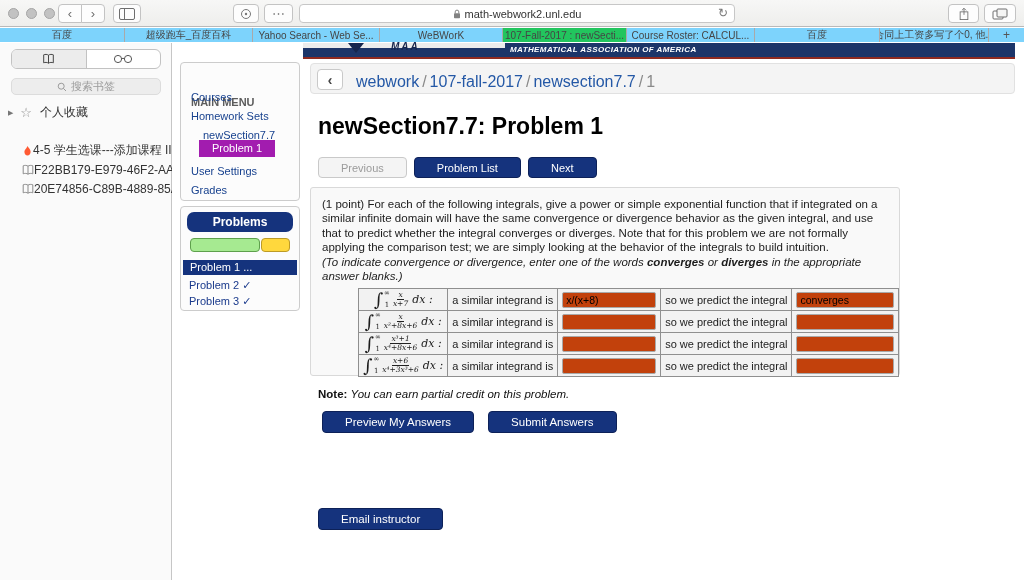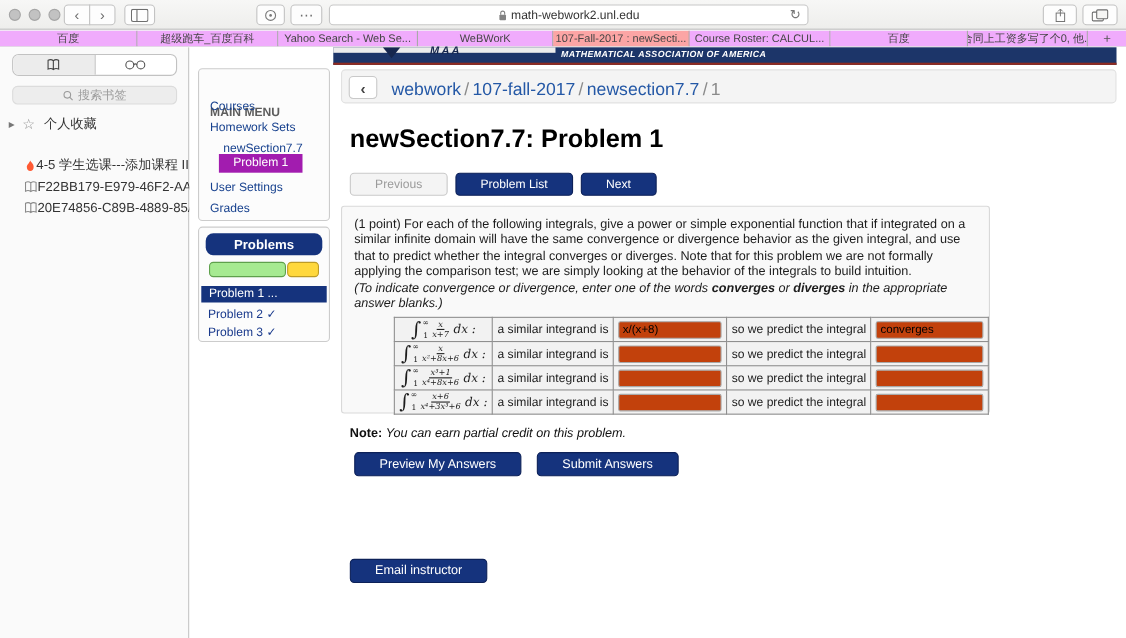--- a/index.html
+++ b/index.html
@@ -18,22 +18,22 @@
     background:#fff; border:1px solid #c7c7c7; border-radius:4px;
     display:flex; align-items:center; justify-content:center; gap:4px;
     font-size:11px; color:#333; }
   #reload-icon { position:absolute; right:6px; top:1px; font-size:12px; color:#777; }
 
   
   #tabbar { position:absolute; top:28px; left:0; width:1024px; height:14px;
     display:flex; background:#c7c7c7; border-bottom:1px solid #9d9d9d; }
   .tab { height:14px; border-right:1px solid #a9a9a9; font-size:10px; color:#454545;
     display:flex; align-items:center; justify-content:center; overflow:hidden;
-    white-space:nowrap; background:#f0abfc; padding:0 4px; }
-  .tab.active { background:#fca5a5; }
+    white-space:nowrap; background:#7dd3fc; padding:0 4px; }
+  .tab.active { background:#22c55e; }
   #newtab { width:35px; border-right:none; font-size:12px; color:#555; }
 
   
   #page { position:absolute; top:43px; left:0; width:1024px; height:537px; background:#fff; }
 
   
   #bm-sidebar { position:absolute; left:0; top:0; width:172px; height:537px;
     background:#fafafa; border-right:1px solid #c6c6c6; }
   #bm-seg { position:absolute; left:11px; top:6px; width:150px; height:20px;
     display:flex; border:1px solid #c2c2c2; border-radius:6px; overflow:hidden; background:#fff; }

